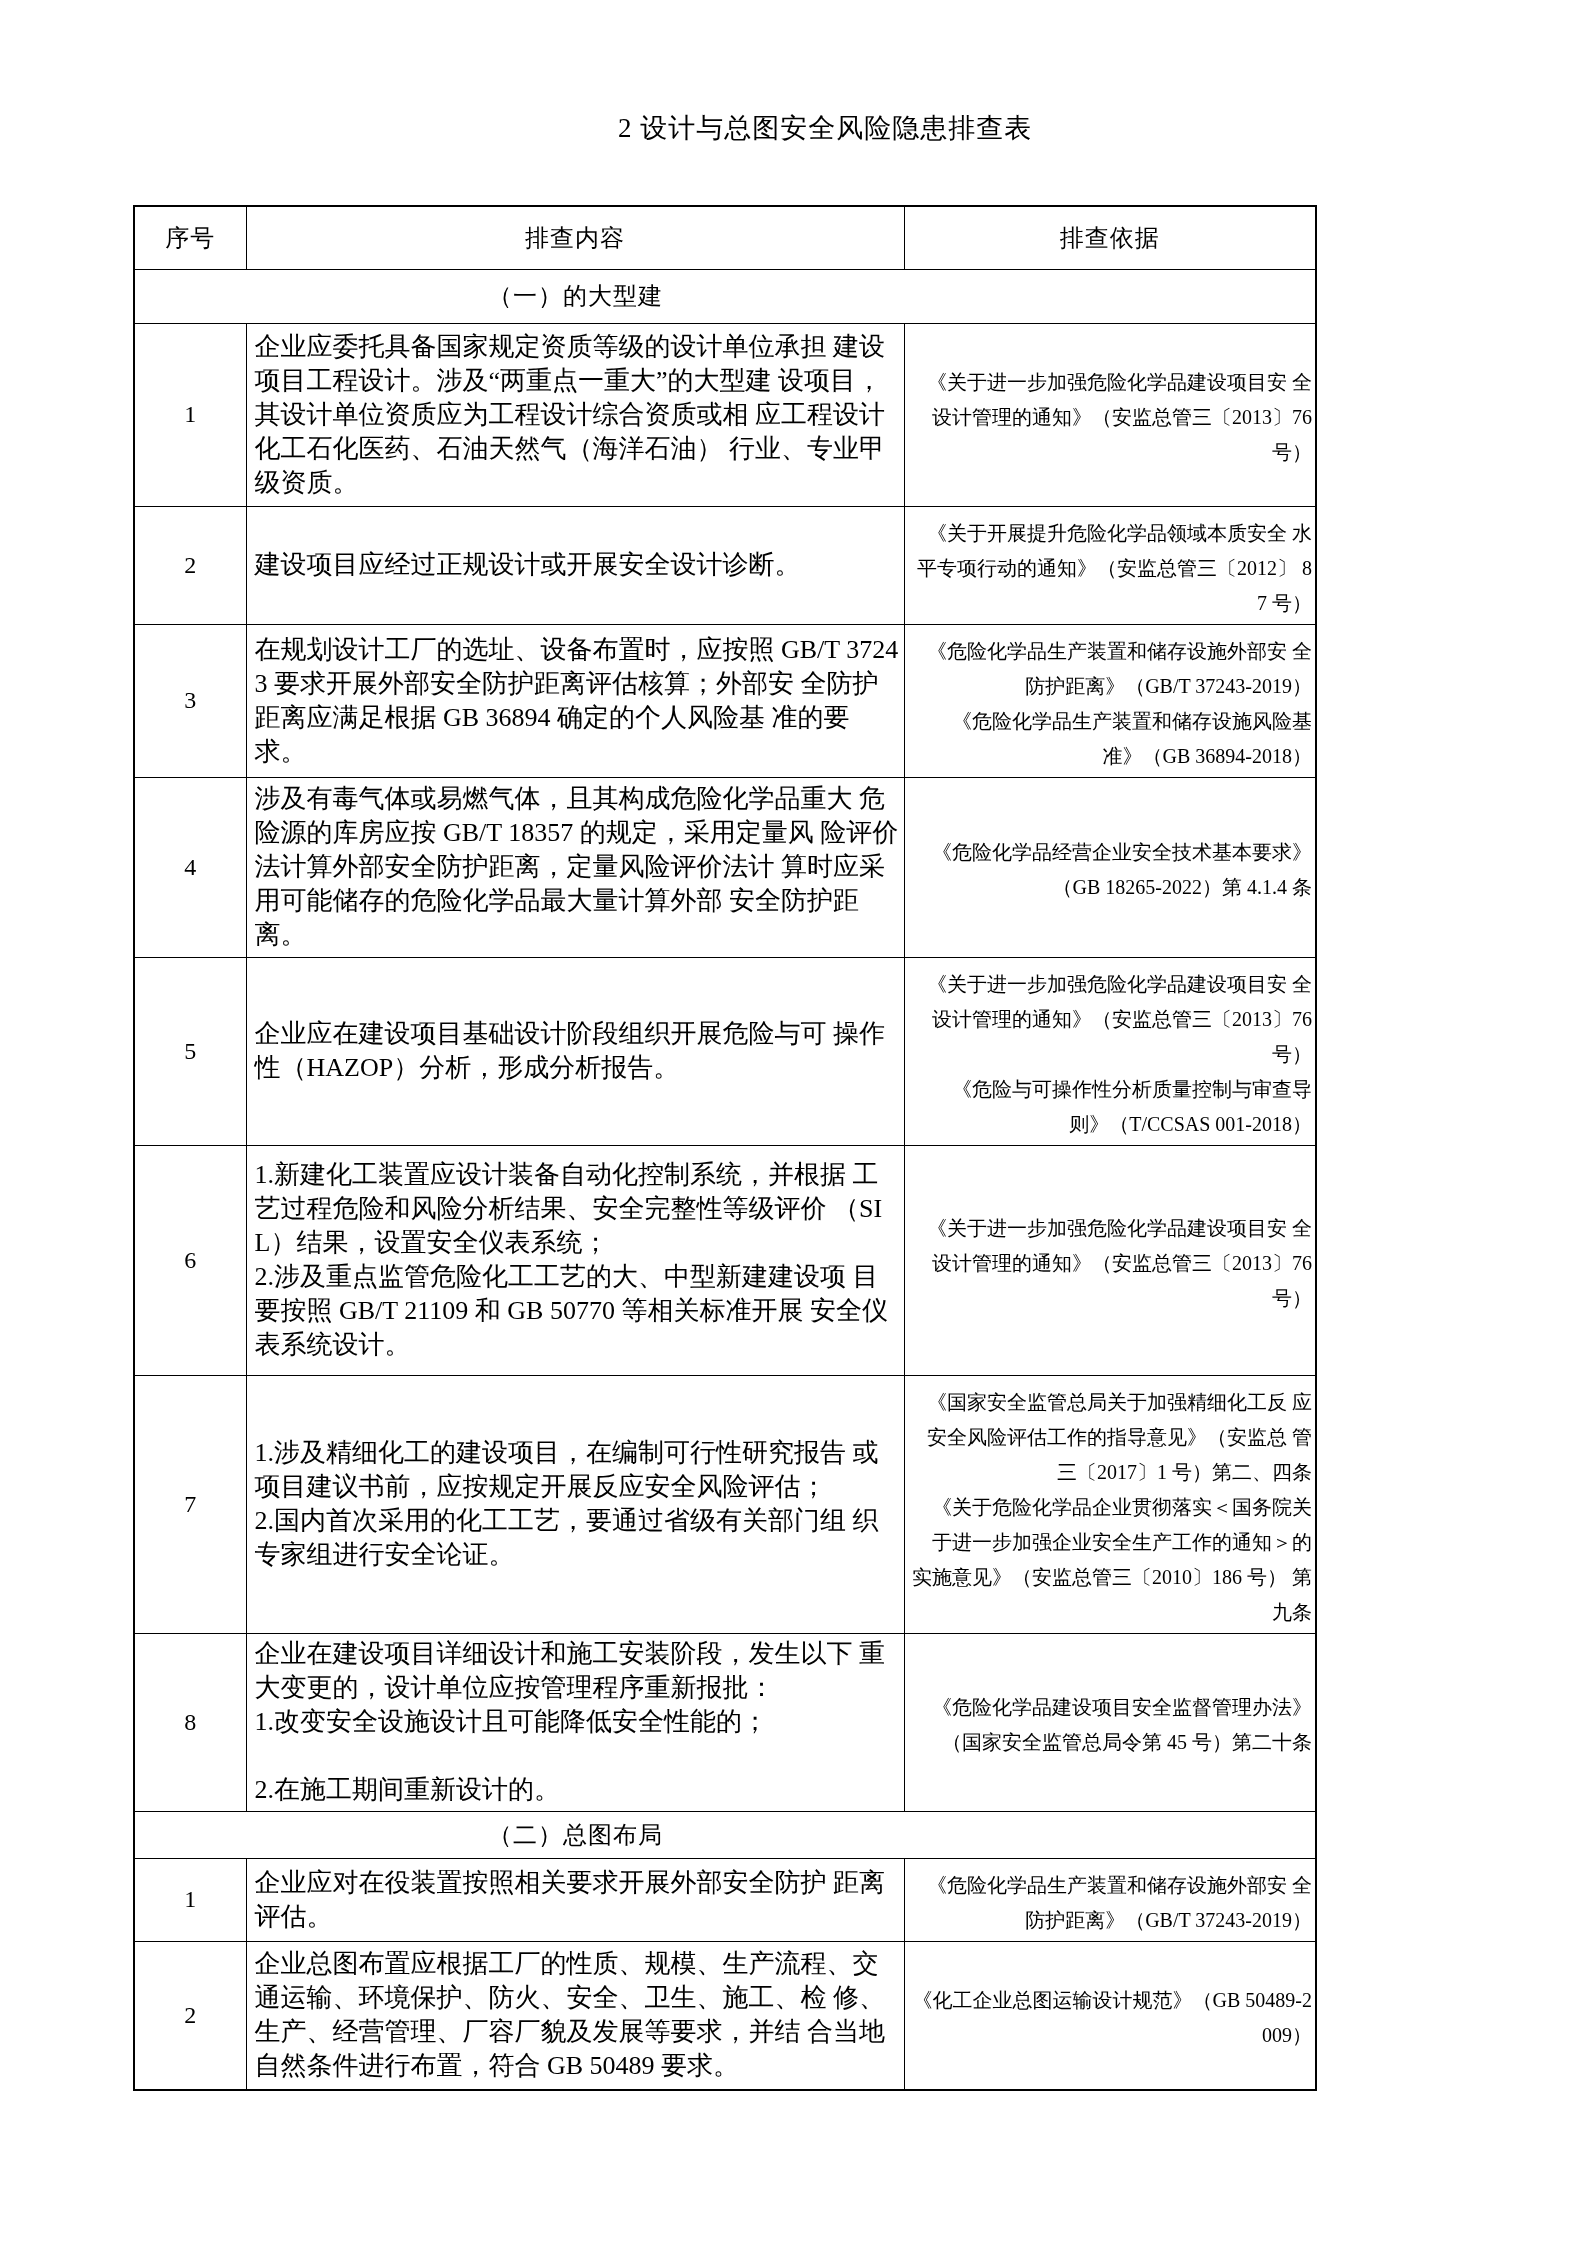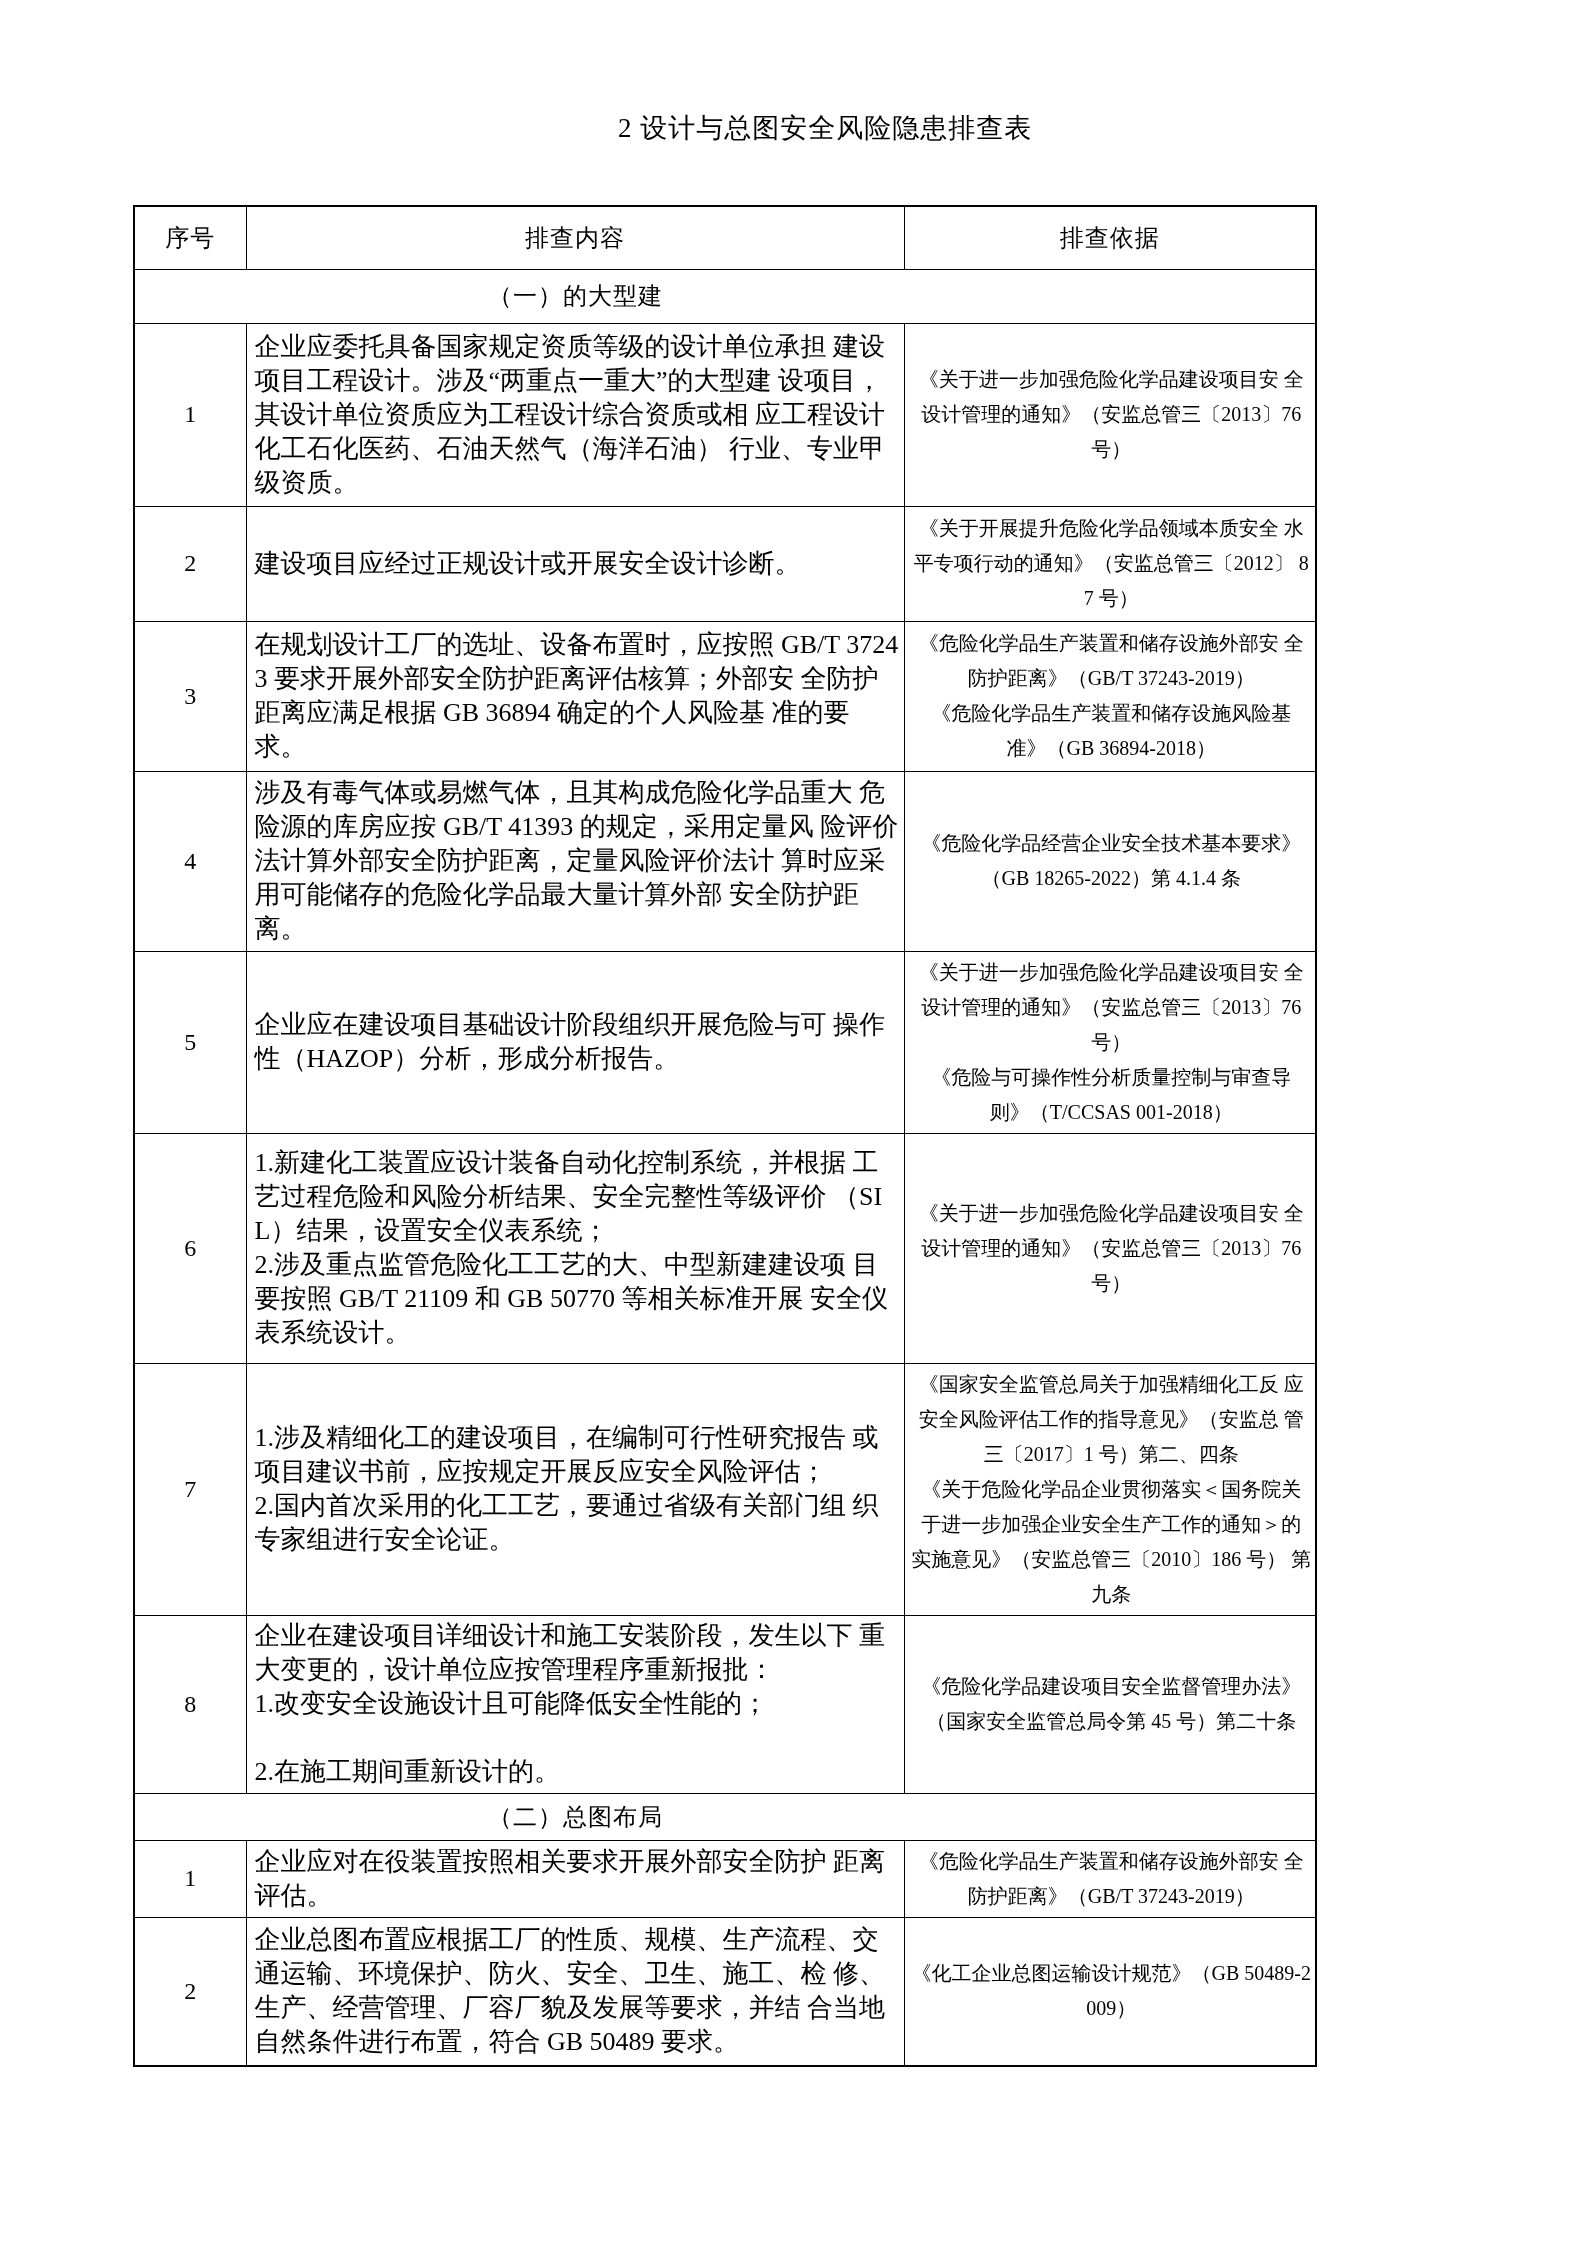--- a/index.html
+++ b/index.html
@@ -63,22 +63,22 @@
     line-height: 34px;
     padding: 3px 4px 3px 8px;
     text-align: left;
     white-space: pre-wrap;
     word-break: break-all;
     margin-left: 15px;
   }
   td.basis-cell {
     font-size: 20px;
     line-height: 35px;
-    padding: 3px 3px 3px 6px;
-    text-align: center;
+    padding: 9px 3px 3px 6px;
+    text-align: right;
     white-space: pre-wrap;
     word-break: break-all;
   }
 </style>
 </head>
 <body>
 
 <div class="page-title">2 设计与总图安全风险隐患排查表</div>
 
 <table class="checklist">
@@ -109,21 +109,21 @@
     <td class="basis-cell">《关于开展提升危险化学品领域本质安全 水平专项行动的通知》（安监总管三〔2012〕 87 号）</td>
   </tr>
       <tr style="height: 150px;">
     <td class="no-cell">3</td>
     <td class="content-cell">在规划设计工厂的选址、设备布置时，应按照 GB/T 37243 要求开展外部安全防护距离评估核算；外部安 全防护距离应满足根据 GB 36894 确定的个人风险基 准的要求。</td>
     <td class="basis-cell">《危险化学品生产装置和储存设施外部安 全防护距离》（GB/T 37243-2019）
 《危险化学品生产装置和储存设施风险基 准》（GB 36894-2018）</td>
   </tr>
       <tr style="height: 180px;">
     <td class="no-cell">4</td>
-    <td class="content-cell">涉及有毒气体或易燃气体，且其构成危险化学品重大 危险源的库房应按 GB/T 41393 的规定，采用定量风 险评价法计算外部安全防护距离，定量风险评价法计 算时应采用可能储存的危险化学品最大量计算外部 安全防护距离。</td>
+    <td class="content-cell">涉及有毒气体或易燃气体，且其构成危险化学品重大 危险源的库房应按 GB/T 18357 的规定，采用定量风 险评价法计算外部安全防护距离，定量风险评价法计 算时应采用可能储存的危险化学品最大量计算外部 安全防护距离。</td>
     <td class="basis-cell">《危险化学品经营企业安全技术基本要求》（GB 18265-2022）第 4.1.4 条</td>
   </tr>
       <tr style="height: 180px;">
     <td class="no-cell">5</td>
     <td class="content-cell">企业应在建设项目基础设计阶段组织开展危险与可 操作性（HAZOP）分析，形成分析报告。</td>
     <td class="basis-cell">《关于进一步加强危险化学品建设项目安 全设计管理的通知》（安监总管三〔2013〕76 号）
 《危险与可操作性分析质量控制与审查导 则》（T/CCSAS 001-2018）</td>
   </tr>
       <tr style="height: 230px;">
     <td class="no-cell">6</td>

